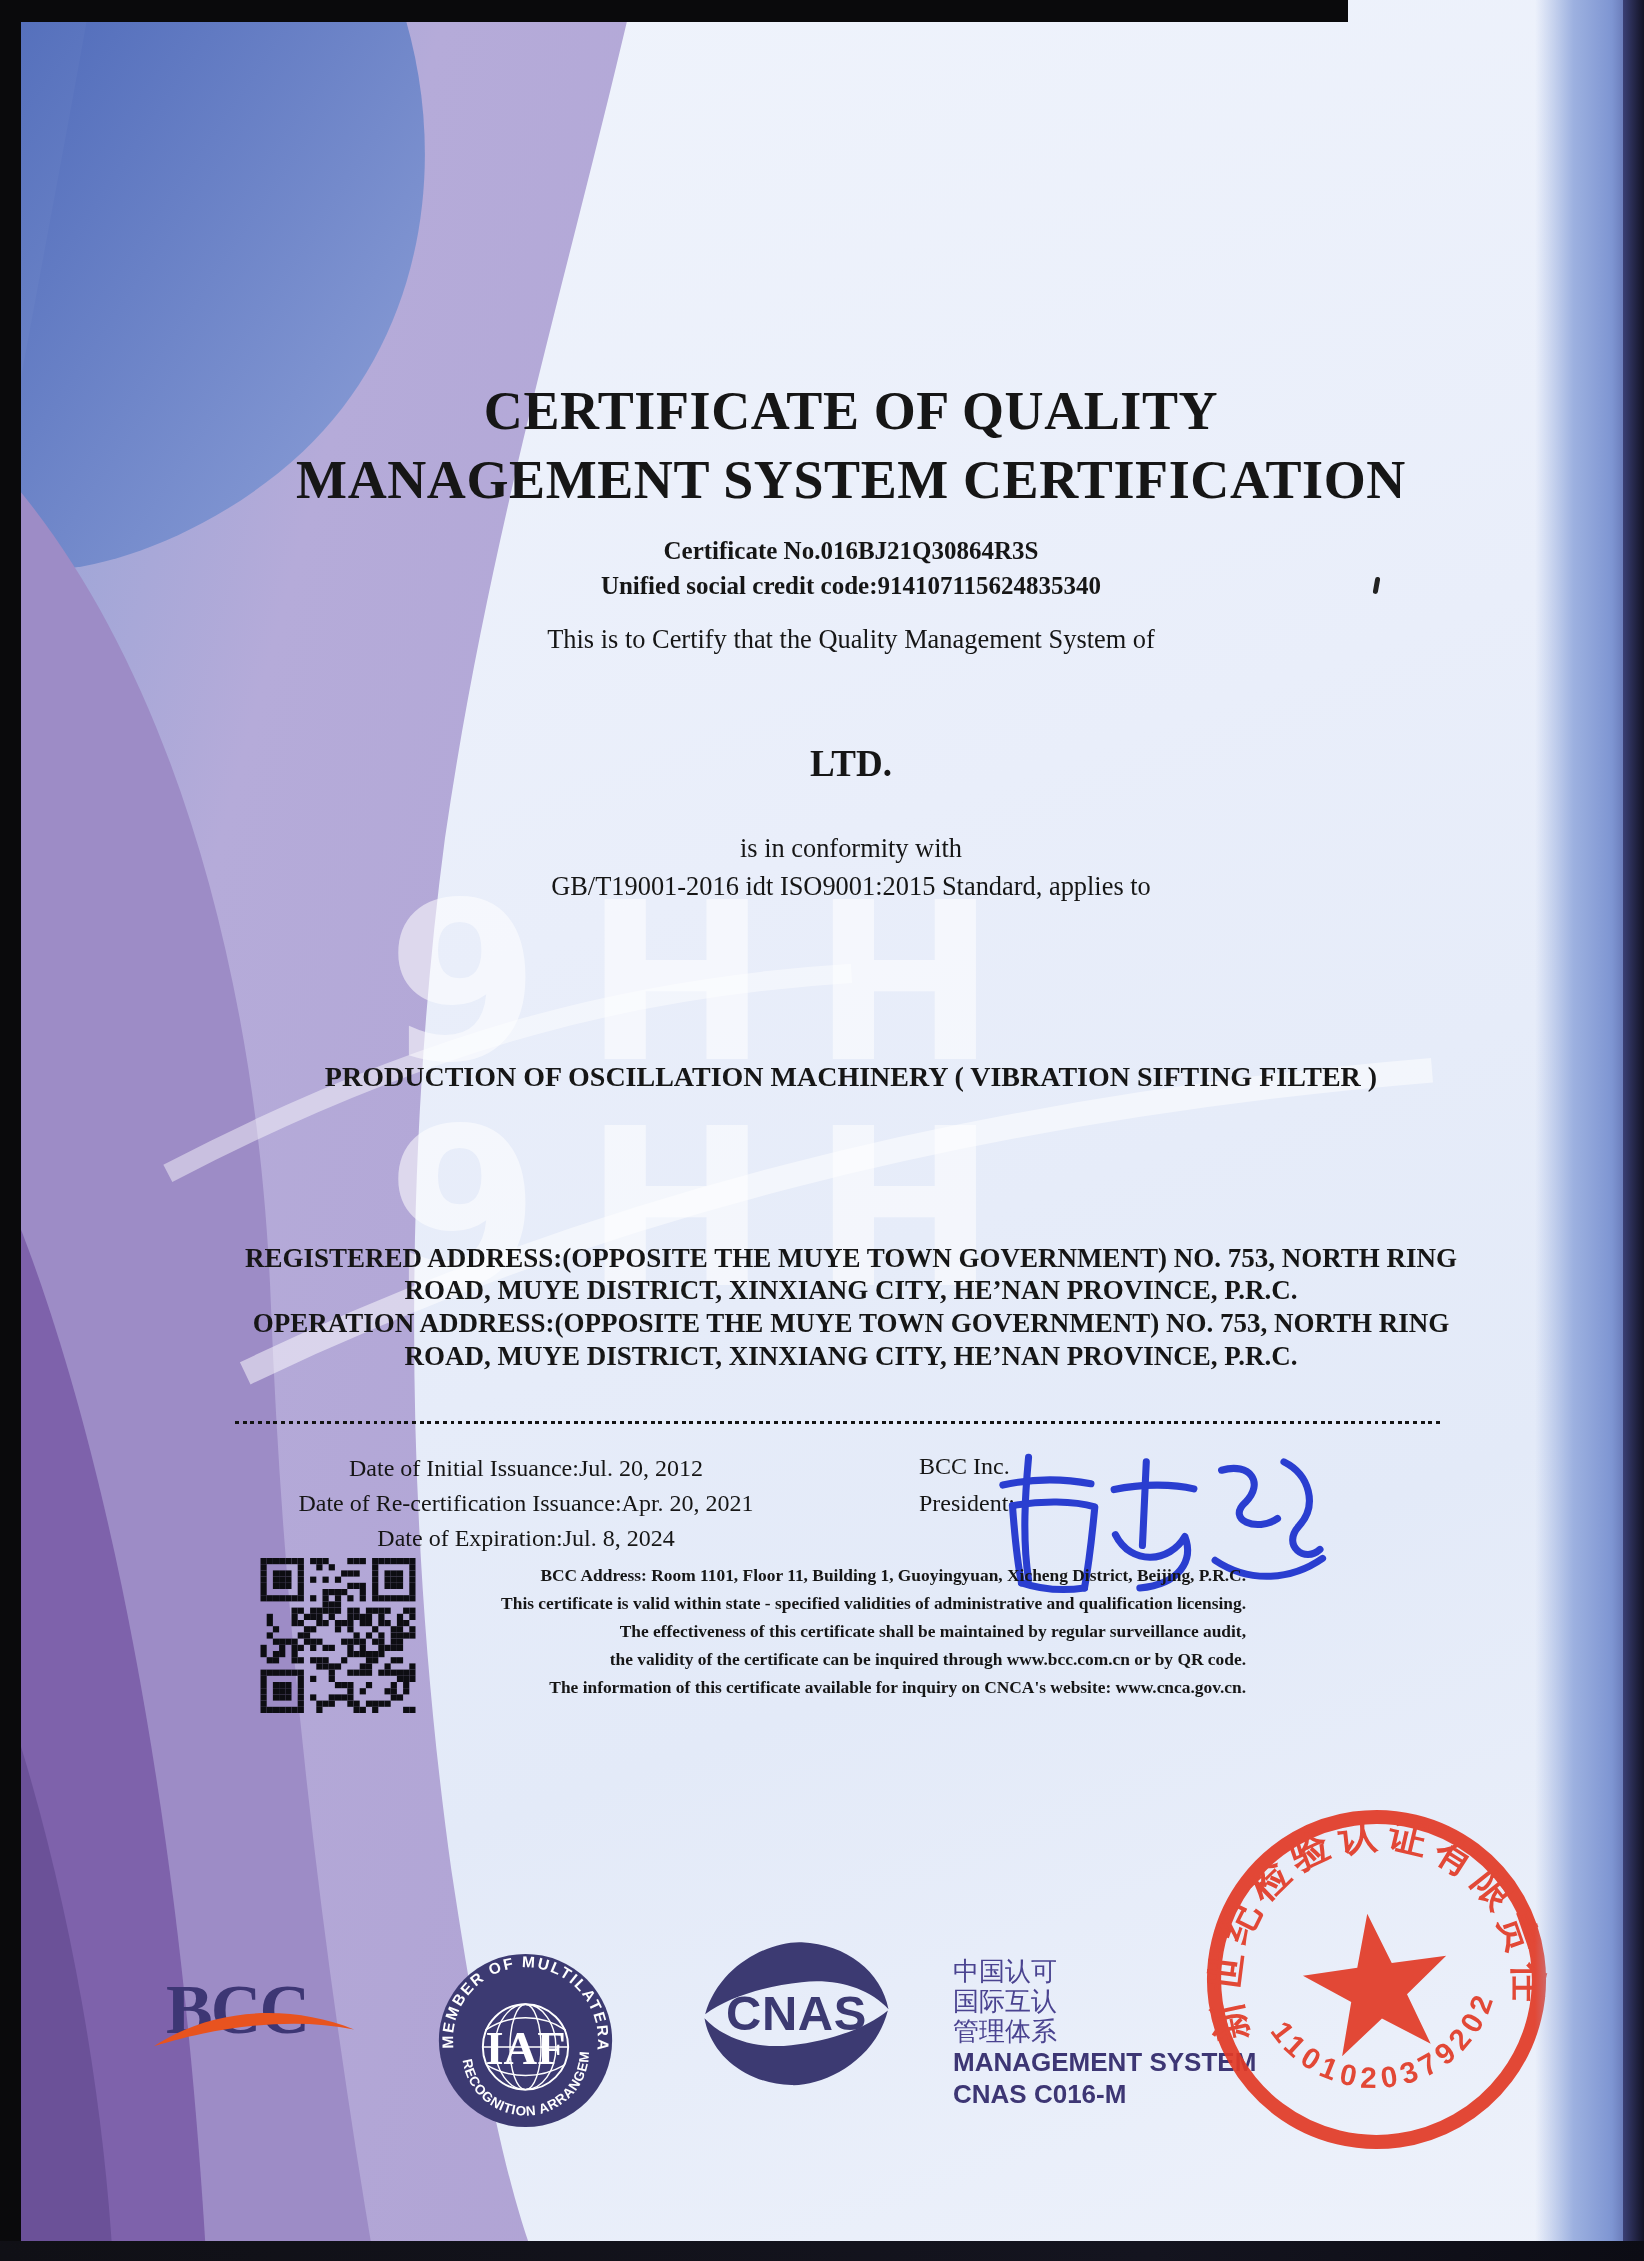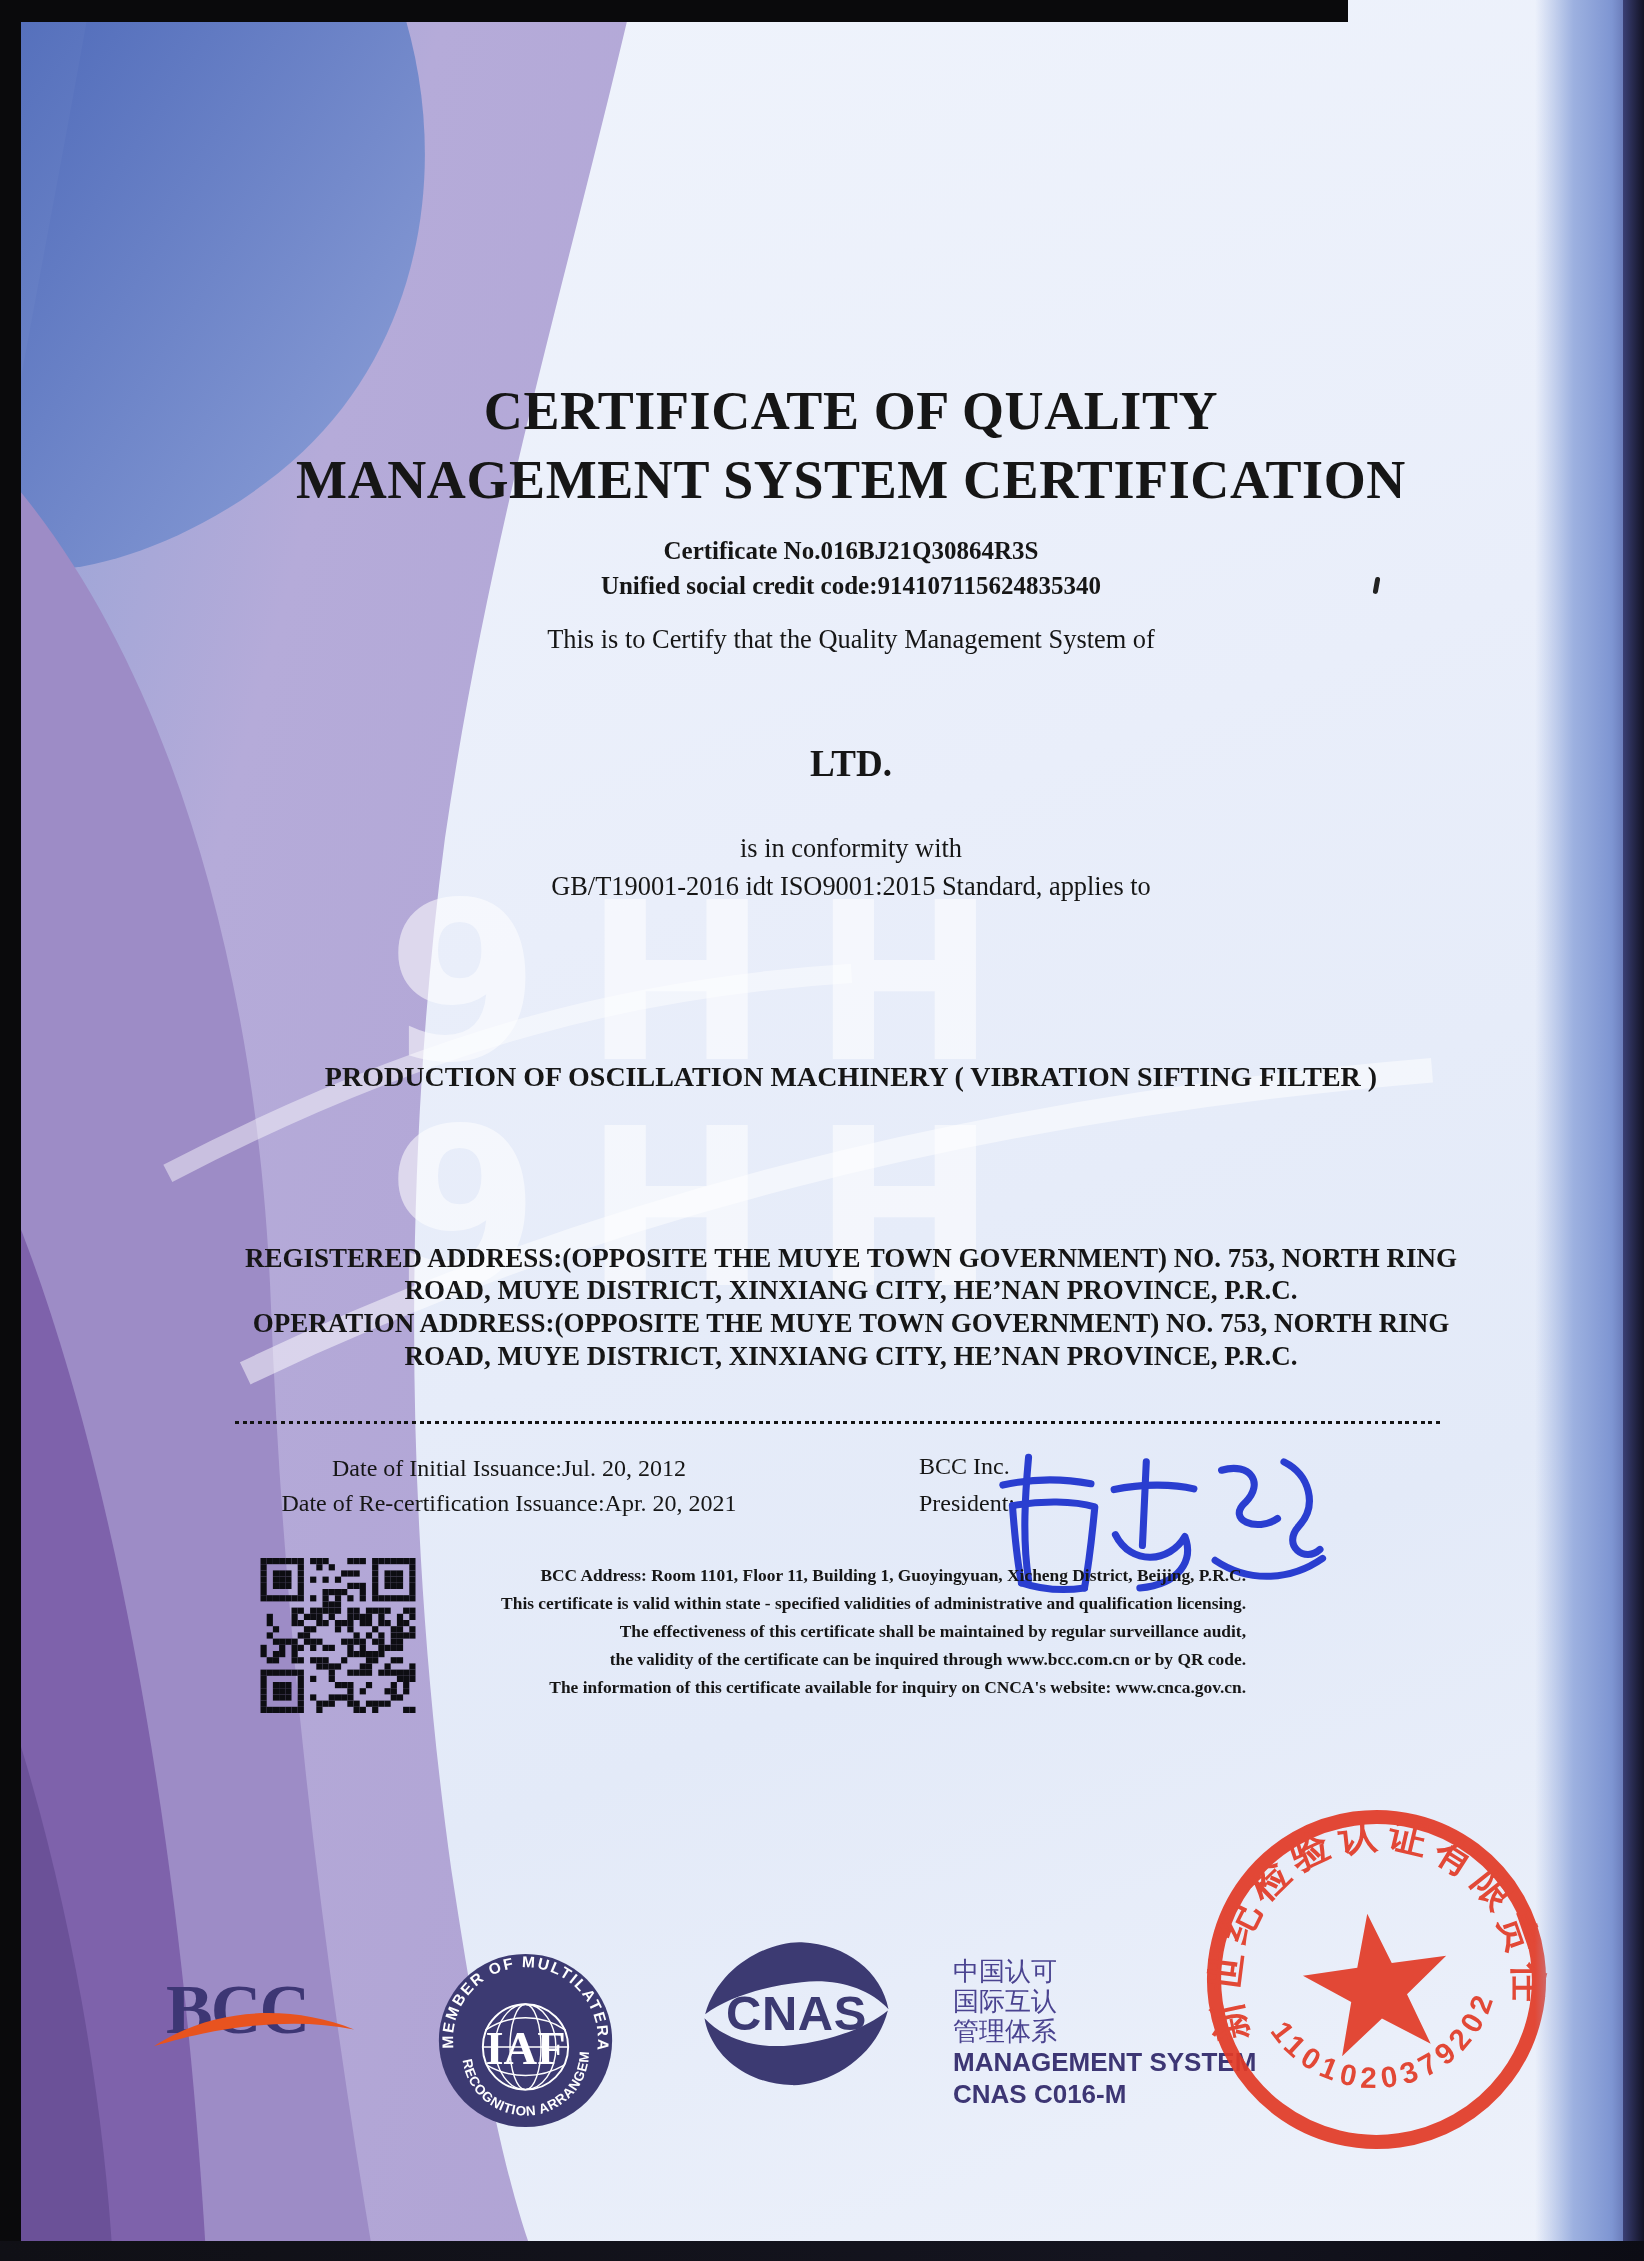--- a/index.html
+++ b/index.html
@@ -82,23 +82,24 @@
 
   <div class="abs ctr scope" style="top:1061px;">PRODUCTION OF OSCILLATION MACHINERY ( VIBRATION SIFTING FILTER )</div>
 
   <div class="abs ctr addr" style="top:1242px;">REGISTERED ADDRESS:(OPPOSITE THE MUYE TOWN GOVERNMENT) NO. 753, NORTH RING</div>
   <div class="abs ctr addr" style="top:1274px;">ROAD, MUYE DISTRICT, XINXIANG CITY, HE’NAN PROVINCE, P.R.C.</div>
   <div class="abs ctr addr" style="top:1307px;">OPERATION ADDRESS:(OPPOSITE THE MUYE TOWN GOVERNMENT) NO. 753, NORTH RING</div>
   <div class="abs ctr addr" style="top:1340px;">ROAD, MUYE DISTRICT, XINXIANG CITY, HE’NAN PROVINCE, P.R.C.</div>
 
   <div class="abs dotline" style="left:235px;top:1421px;width:1206px;"></div>
 
-  <div class="abs dates" style="left:238px;top:1451px;width:542px;">
+  <div class="abs dates" style="left:255px;top:1451px;width:542px;">
     <div>Date of Initial Issuance:Jul. 20, 2012</div>
     <div>Date of Re-certification Issuance:Apr. 20, 2021</div>
+    <div>Date of Expiration:Jul. 8, 2024</div>
   </div>
 
   <div class="abs issuer" style="left:919px;top:1448px;">
     <div>BCC Inc.</div>
     <div>President:</div>
   </div>
 
   <svg class="abs" style="left:967px;top:1422px;" width="374" height="193" viewBox="0 0 580 300">
     <title>尚志强</title>
     <g stroke="#2a3ed0" stroke-width="11" fill="none" stroke-linecap="round" stroke-linejoin="round">

